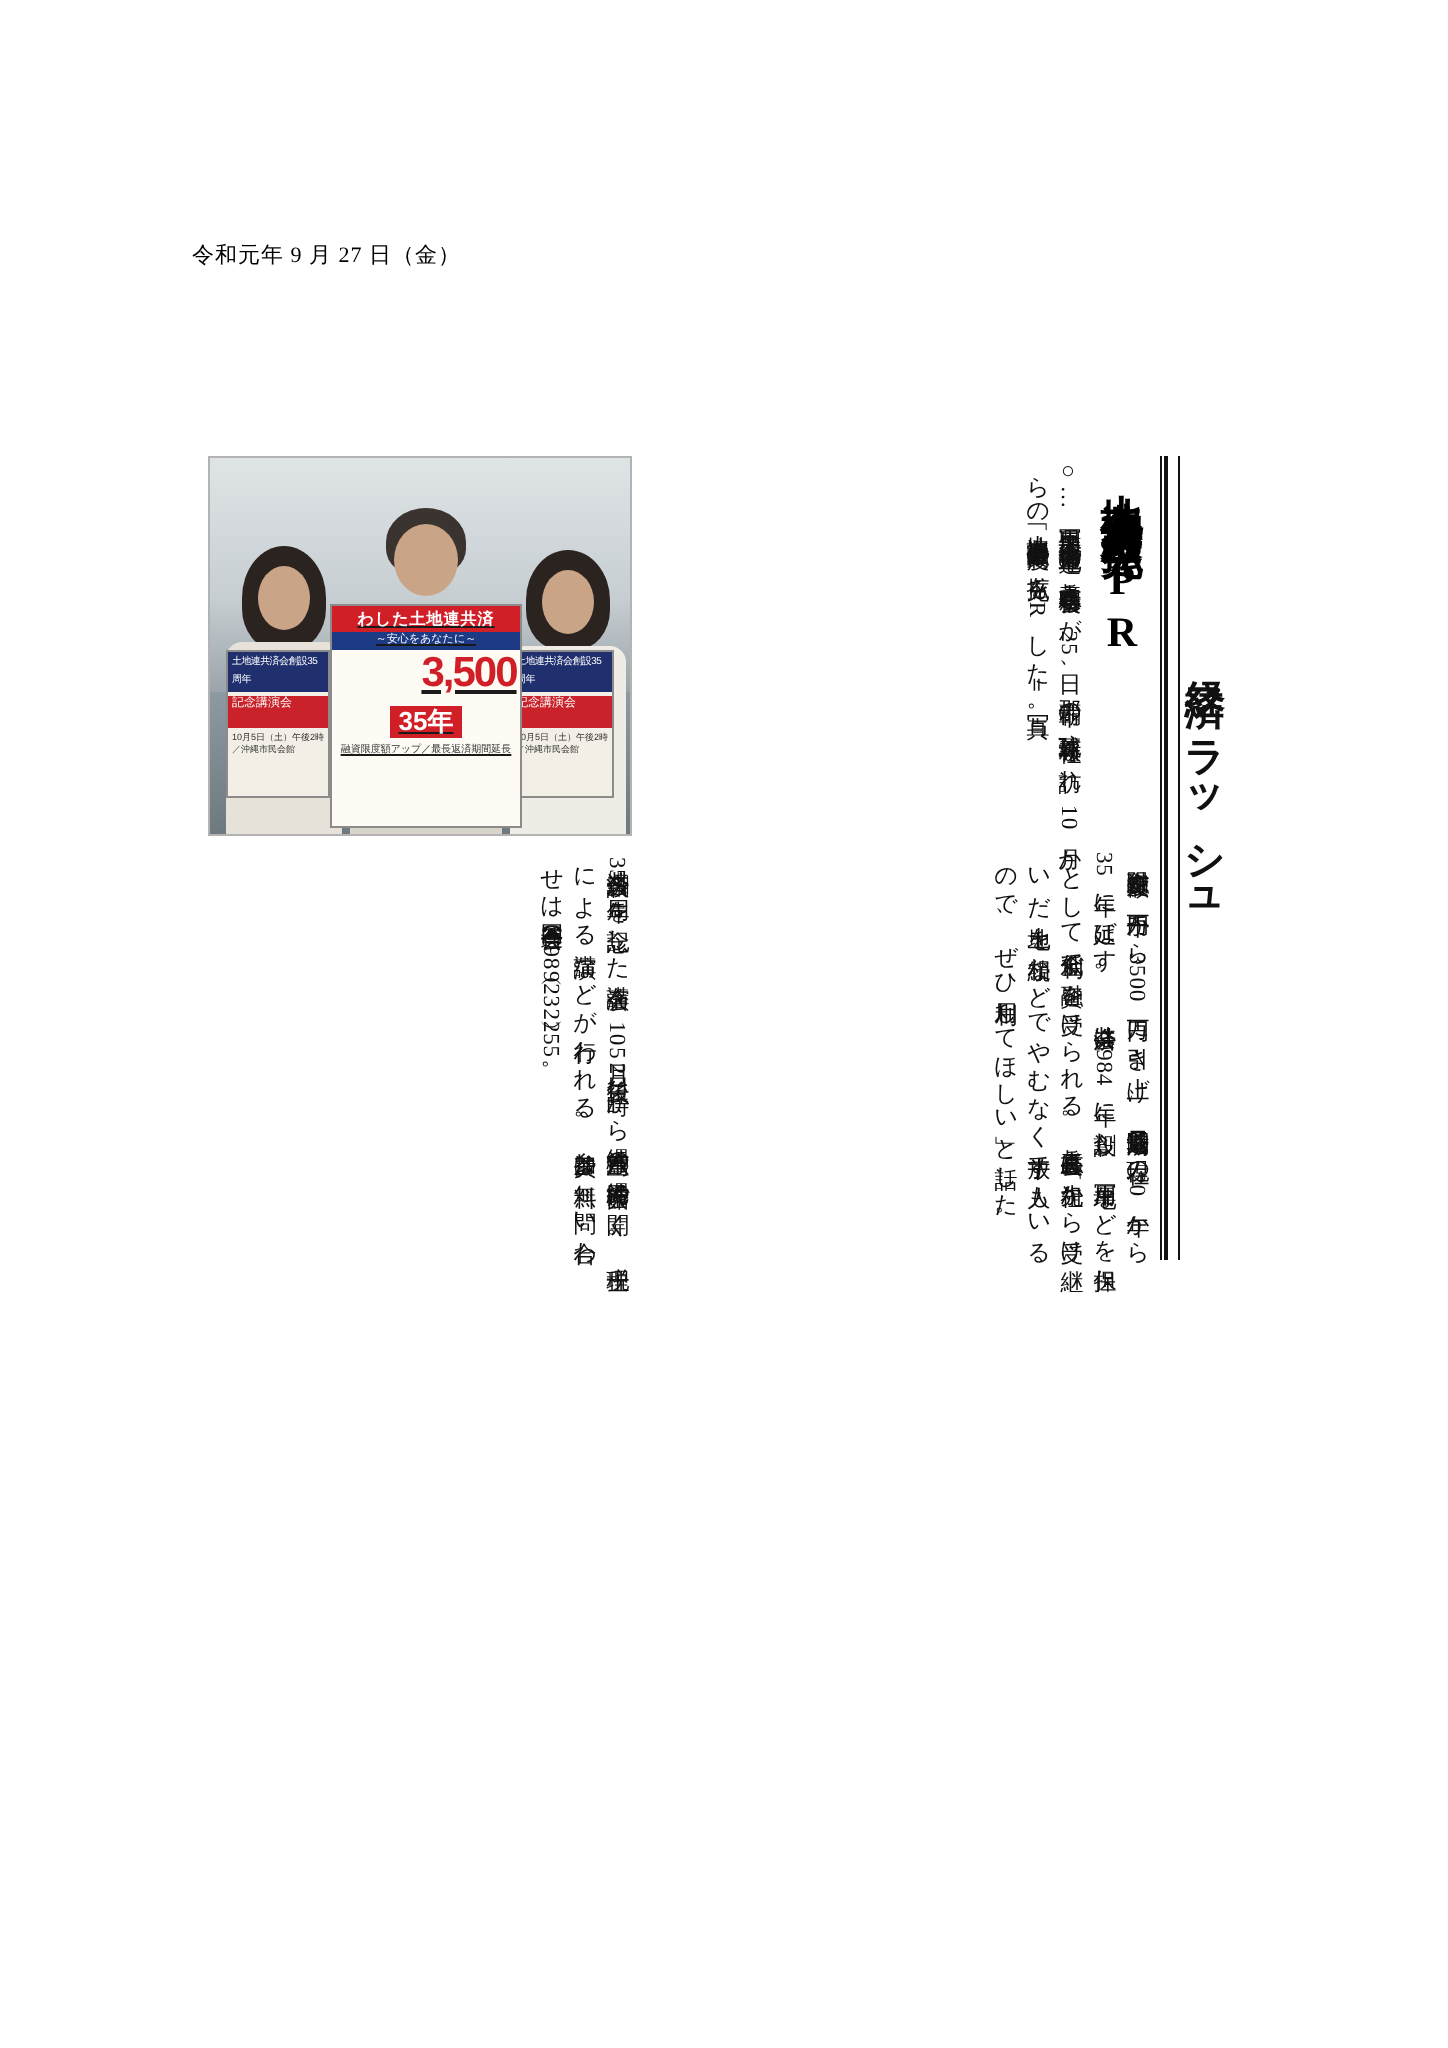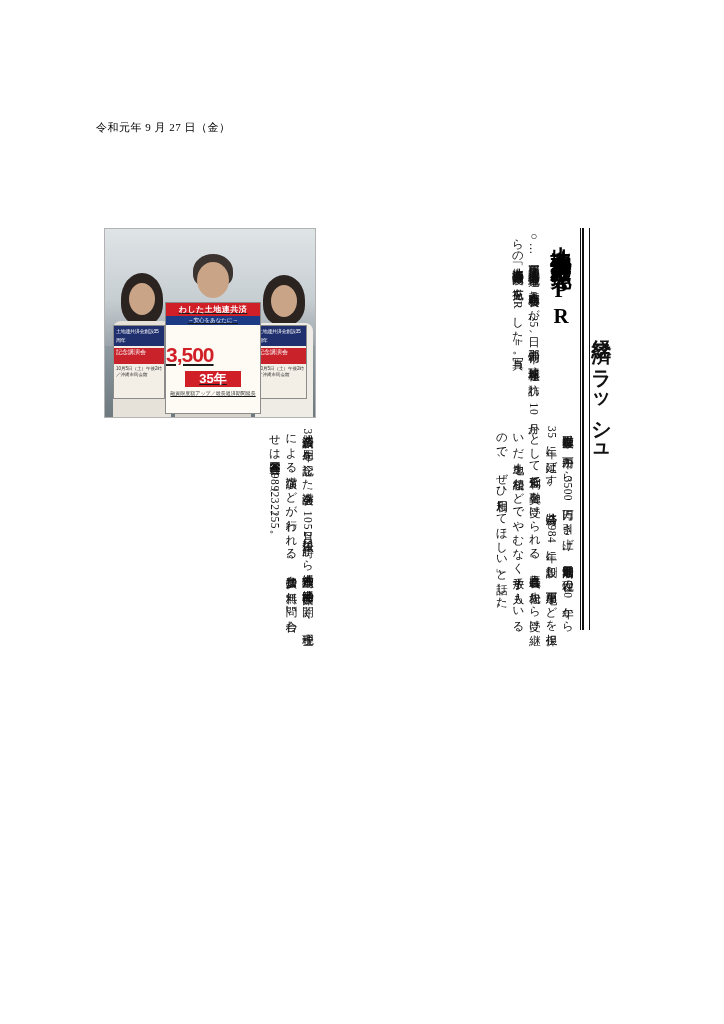--- a/index.html
+++ b/index.html
@@ -268,26 +268,28 @@
     color: #fff;
     font-size: 5.5px;
     line-height: 9px;
     text-align: center;
   }
   .poster-center .big {
     color: #d11f28;
     font-weight: bold;
     font-size: 21px;
     line-height: 24px;
-    margin-top: 18px;
+    text-align: center;
+    margin-top: 0;
     letter-spacing: -1px;
+    padding-left: 43px;
   }
   .poster-center .yrs {
     margin: 4px auto 0;
-    width: 56px;
+    width: 36px;
     background: #d11f28;
     color: #fff;
     font-weight: bold;
     font-size: 13px;
     line-height: 16px;
     text-align: center;
   }
   .poster-center .foot {
     font-size: 5px;
     line-height: 7px;

